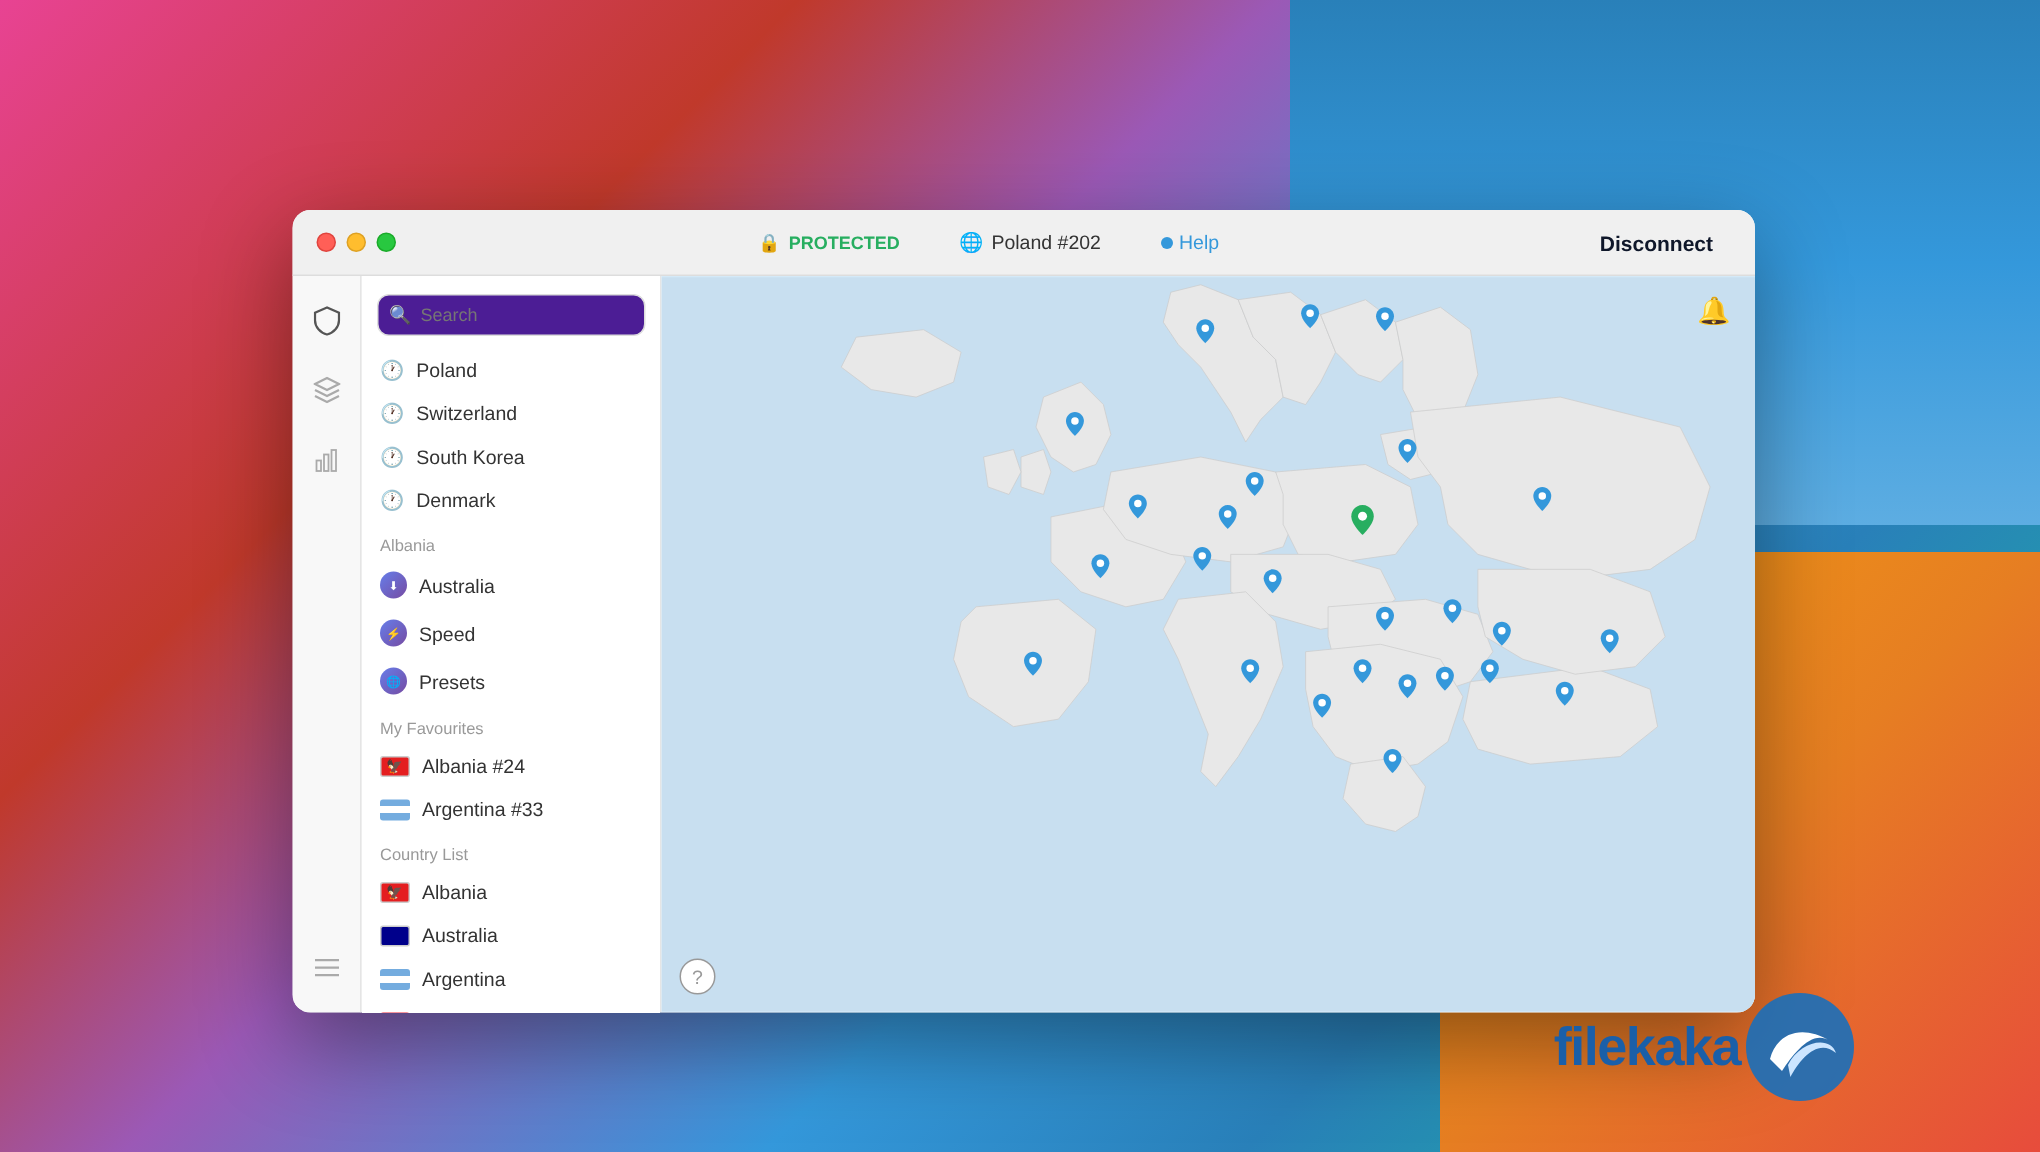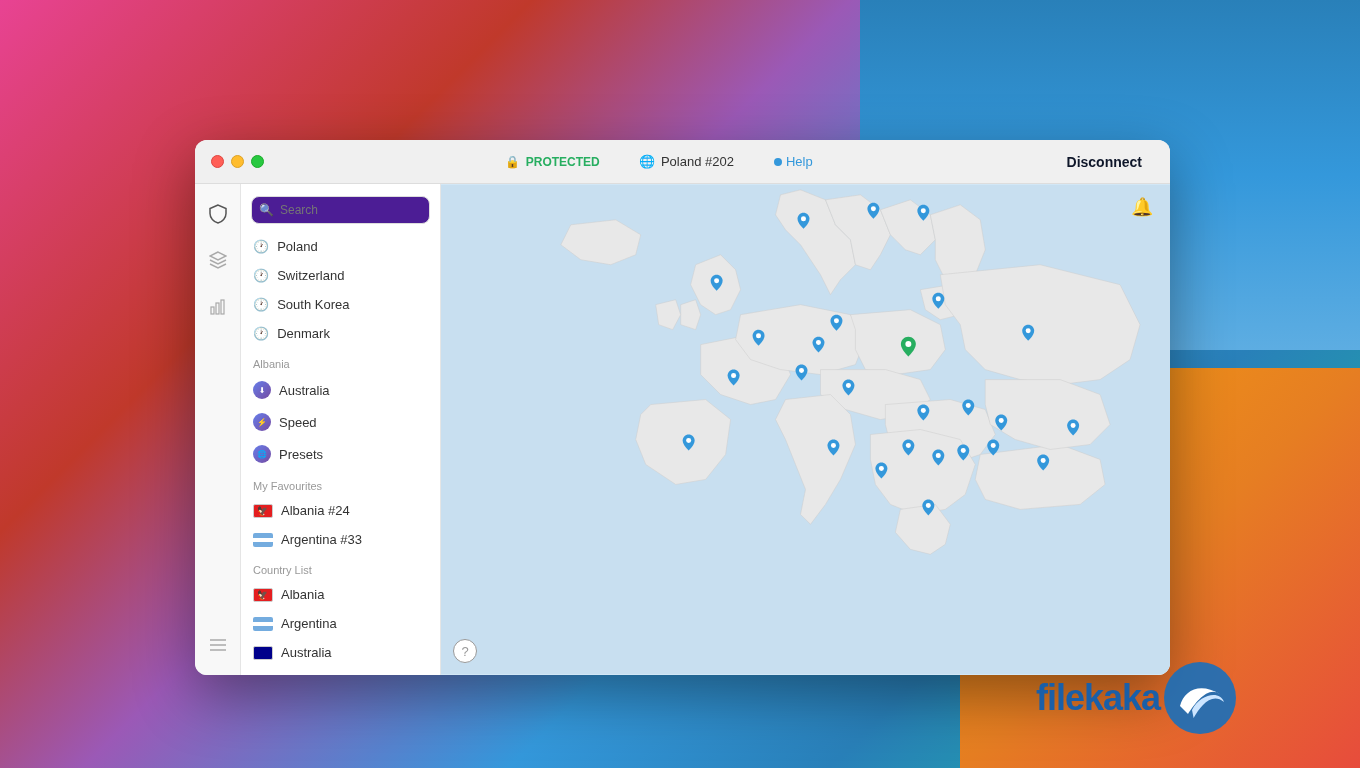--- a/index.html
+++ b/index.html
@@ -456,26 +456,26 @@
 
       <div class="section-label">Country List</div>
 
       <div class="country-item">
         <span class="flag flag-al" style="background:#e41e20;position:relative;overflow:hidden;">
           <span style="position:absolute;top:50%;left:50%;transform:translate(-50%,-50%);font-size:9px;color:#000;">🦅</span>
         </span>
         <span>Albania</span>
       </div>
       <div class="country-item">
+        <span class="flag flag-au"></span>
+        <span>Australia</span>
+      </div>
+      <div class="country-item">
         <span class="flag flag-ar"></span>
         <span>Argentina</span>
-      </div>
-      <div class="country-item">
-        <span class="flag flag-au"></span>
-        <span>Australia</span>
       </div>
       <div class="country-item">
         <span class="flag flag-at"></span>
         <span>Austria</span>
       </div>
 
     </div>
 
     <div class="map-area">
 

